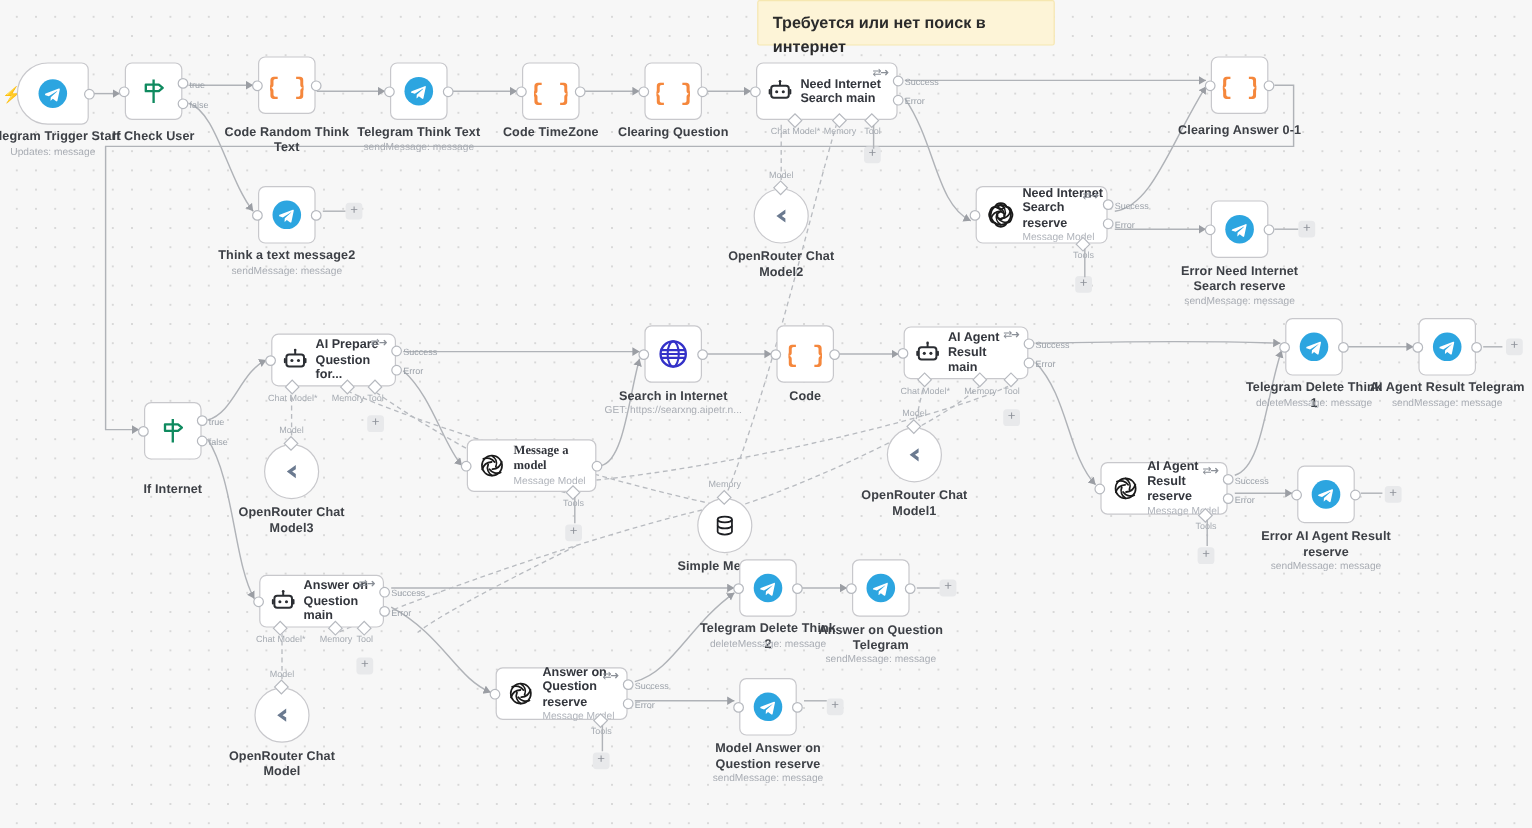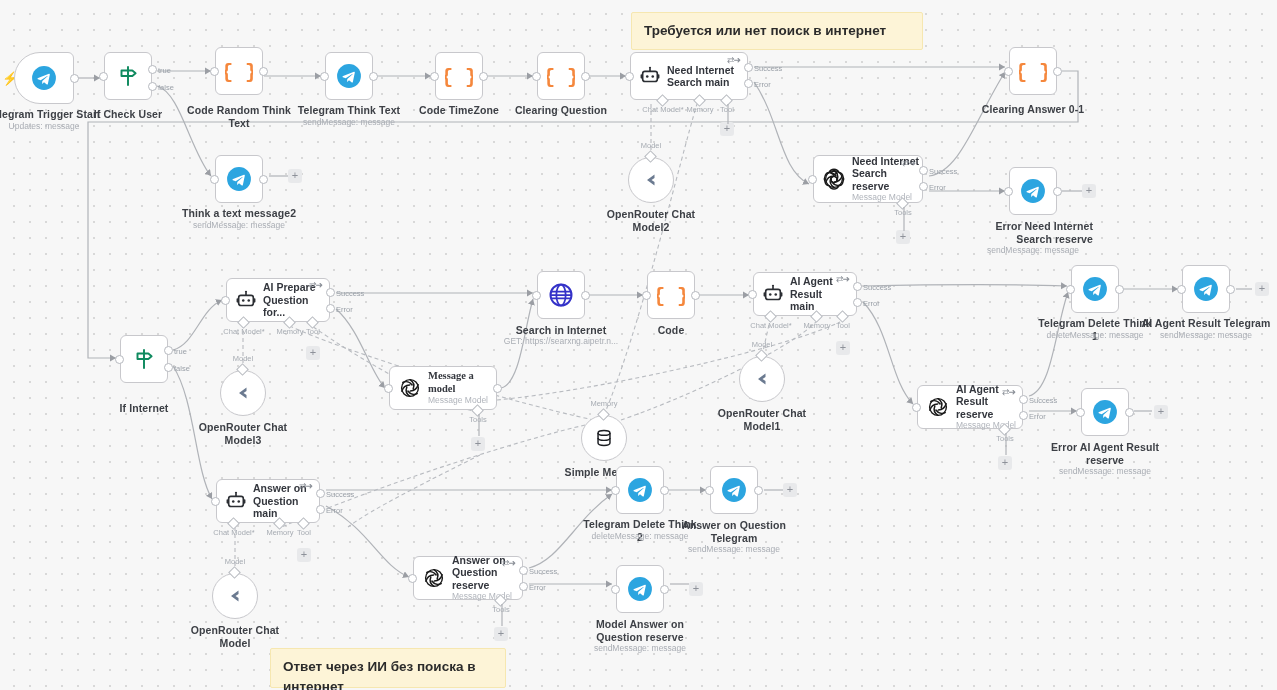--- a/index.html
+++ b/index.html
@@ -168,25 +168,22 @@
 
       <path d="M235,573 L235,527"></path>
 
       <path d="M585,425 C480,450 330,505 282,527"></path>
 
       <path d="M480,455 C430,480 370,510 348,527"></path>
     </g>
   </svg>
 
   <div class="layer">
-    <div class="sticky" style="left:631px;top:12px;width:292px;height:38px;">
+    <div class="sticky" style="left:631px;top:0px;width:248px;height:38px;">
       <span>Требуется или нет поиск в интернет</span>
-    </div>
-    <div class="sticky" style="left:270px;top:648px;width:236px;height:40px;">
-      <span>Ответ через ИИ без поиска в интернет</span>
     </div>
   </div>
 
   <div class="layer">
 
     <div class="node" style="left:14px;top:52px;">
       <div class="bolt" style="left:-12px;top:20px;">⚡</div>
       <div class="nbox trigger">
         <svg class="ico" width="26" height="26" viewBox="0 0 24 24">
           <circle cx="12" cy="12" r="11" fill="#2ca5e0"></circle>
@@ -359,21 +356,21 @@
     <div class="node" style="left:1009px;top:167px;">
       <div class="nbox square">
         <svg class="ico" width="26" height="26" viewBox="0 0 24 24">
           <circle cx="12" cy="12" r="11" fill="#2ca5e0"></circle>
           <path d="M6 12.2l10.6-4.1c.5-.2.9.1.75.85l-1.8 8.5c-.12.56-.46.7-.93.44l-2.6-1.92-1.25 1.2c-.14.14-.26.26-.53.26l.19-2.7 4.9-4.42c.21-.19-.05-.3-.33-.11l-6.05 3.8-2.6-.81c-.57-.18-.58-.57.12-.85z" fill="#fff"></path>
         </svg>
       </div>
       <div class="port" style="left:-5px;top:20px;"></div>
       <div class="port" style="left:44px;top:20px;"></div>
       <div class="plus" style="left:73px;top:17px;">+</div>
-      <div class="ntitle" style="left:-36px;top:53px;width:120px;white-space:pre-line;text-align:right;">Error Need Internet
+      <div class="ntitle" style="left:-36px;top:53px;width:120px;white-space:pre-line;">Error Need Internet
 Search reserve</div>
       <div class="nsub" style="left:-36px;top:78px;width:120px;">sendMessage: message</div>
     </div>
 
     <div class="node" style="left:120px;top:335px;">
       <div class="nbox square">
         <svg class="ico" width="26" height="26" viewBox="0 0 24 24">
           <path d="M12 3v18" stroke="#0f8a5f" stroke-width="1.8"></path>
           <path d="M6 7h10l3 2.5L16 12H6z" fill="none" stroke="#0f8a5f" stroke-width="1.8" stroke-linejoin="round"></path>
         </svg>

